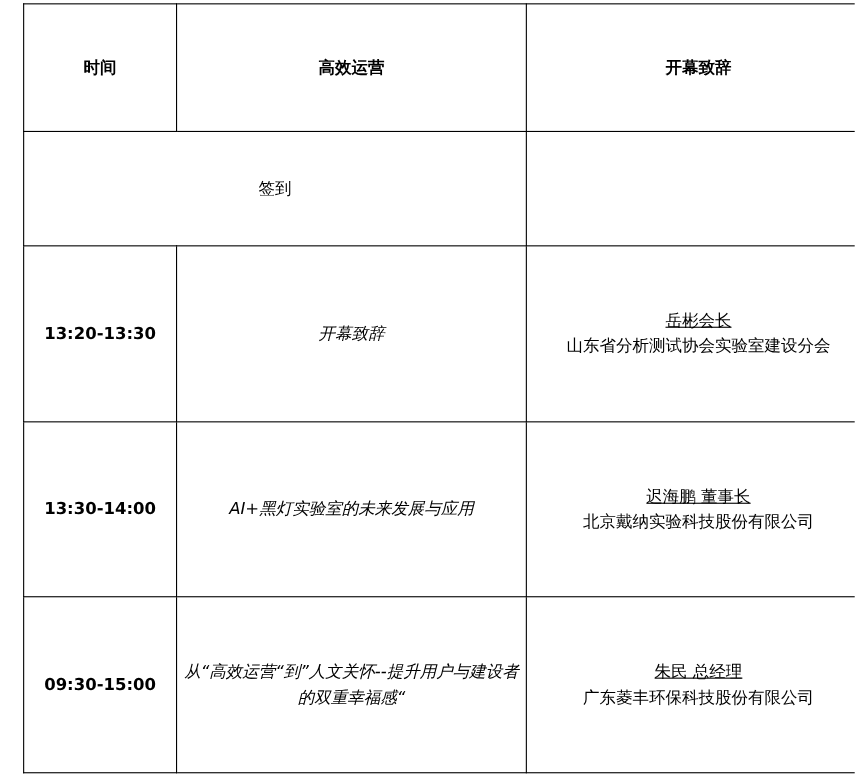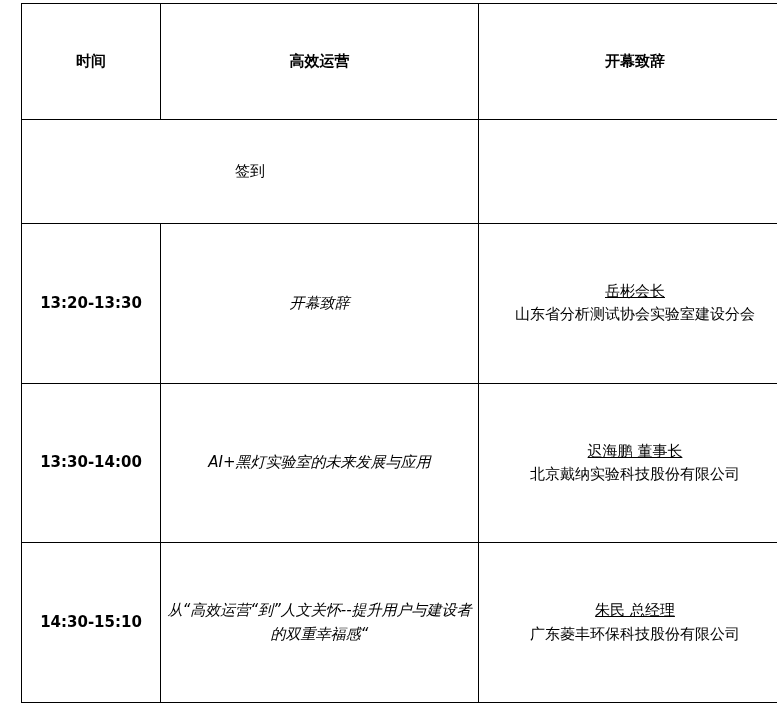--- a/index.html
+++ b/index.html
@@ -102,21 +102,21 @@
         <td class="time-cell">13:30-14:00</td>
         <td class="topic-cell">AI+黑灯实验室的未来发展与应用</td>
         <td class="guest-cell">
           <span class="guest-line-1">迟海鹏 董事长</span>
           <span class="guest-line-2">北京戴纳实验科技股份有限公司</span>
         </td>
       </tr>
 
 
       <tr class="row-tall">
-        <td class="time-cell">14:30-15:10</td>
+        <td class="time-cell">09:30-15:00</td>
         <td class="topic-cell">从“高效运营“到”人文关怀--提升用户与建设者的双重幸福感“</td>
         <td class="guest-cell">
           <span class="guest-line-1">朱民 总经理</span>
           <span class="guest-line-2">广东菱丰环保科技股份有限公司</span>
         </td>
       </tr>
 
 
 
     </tbody>

